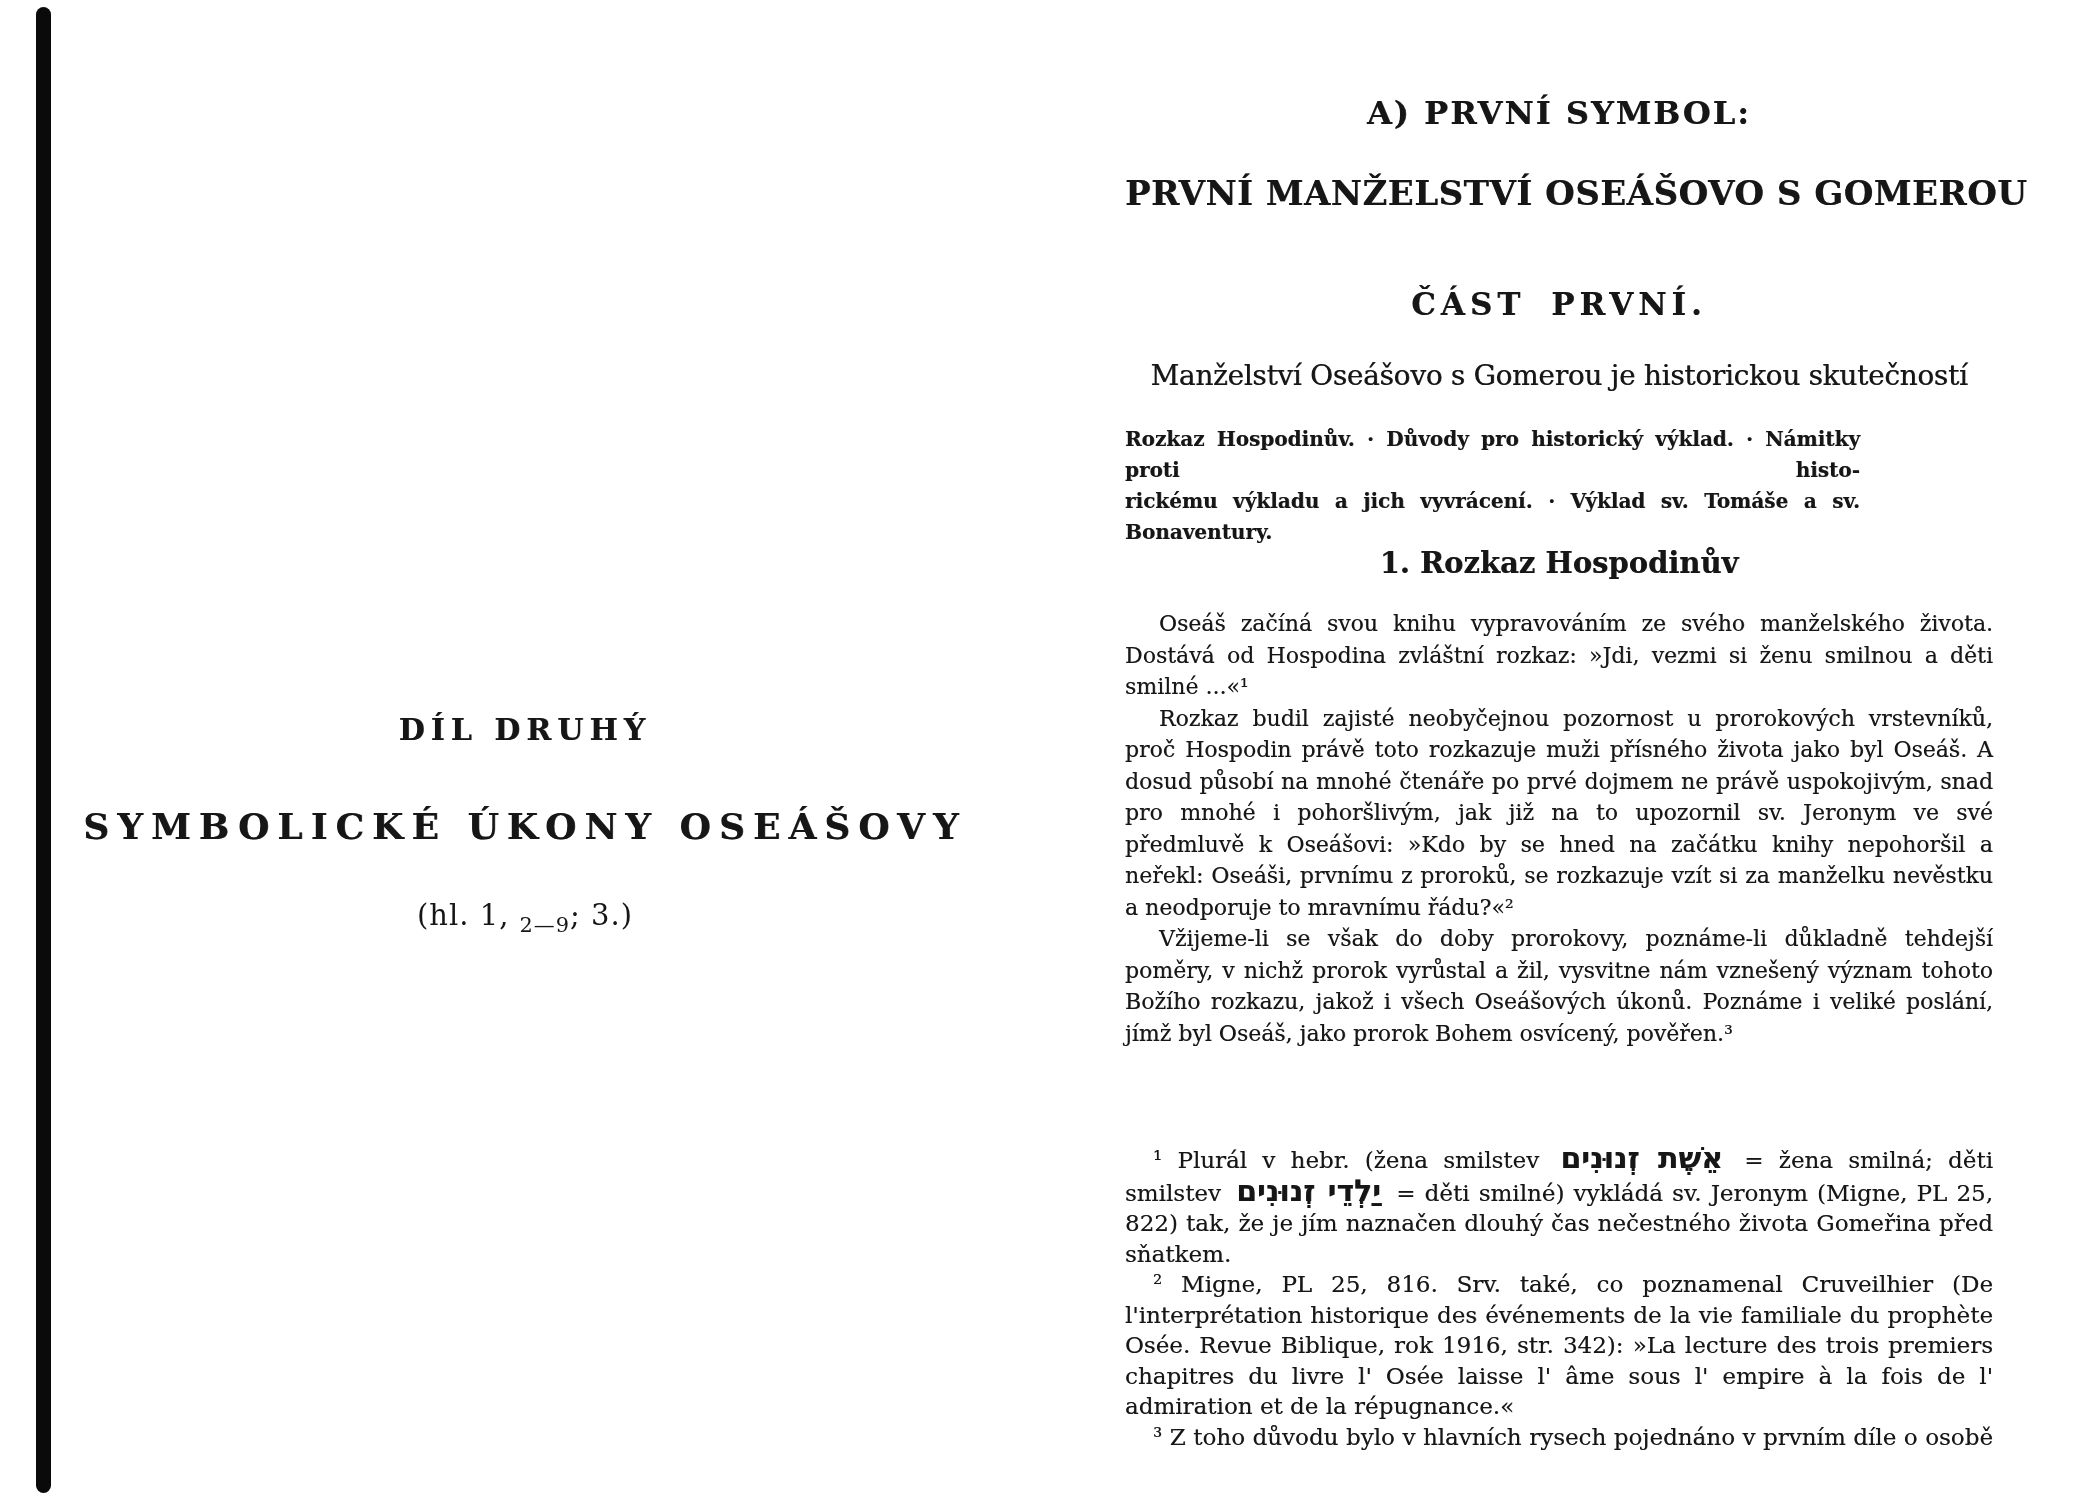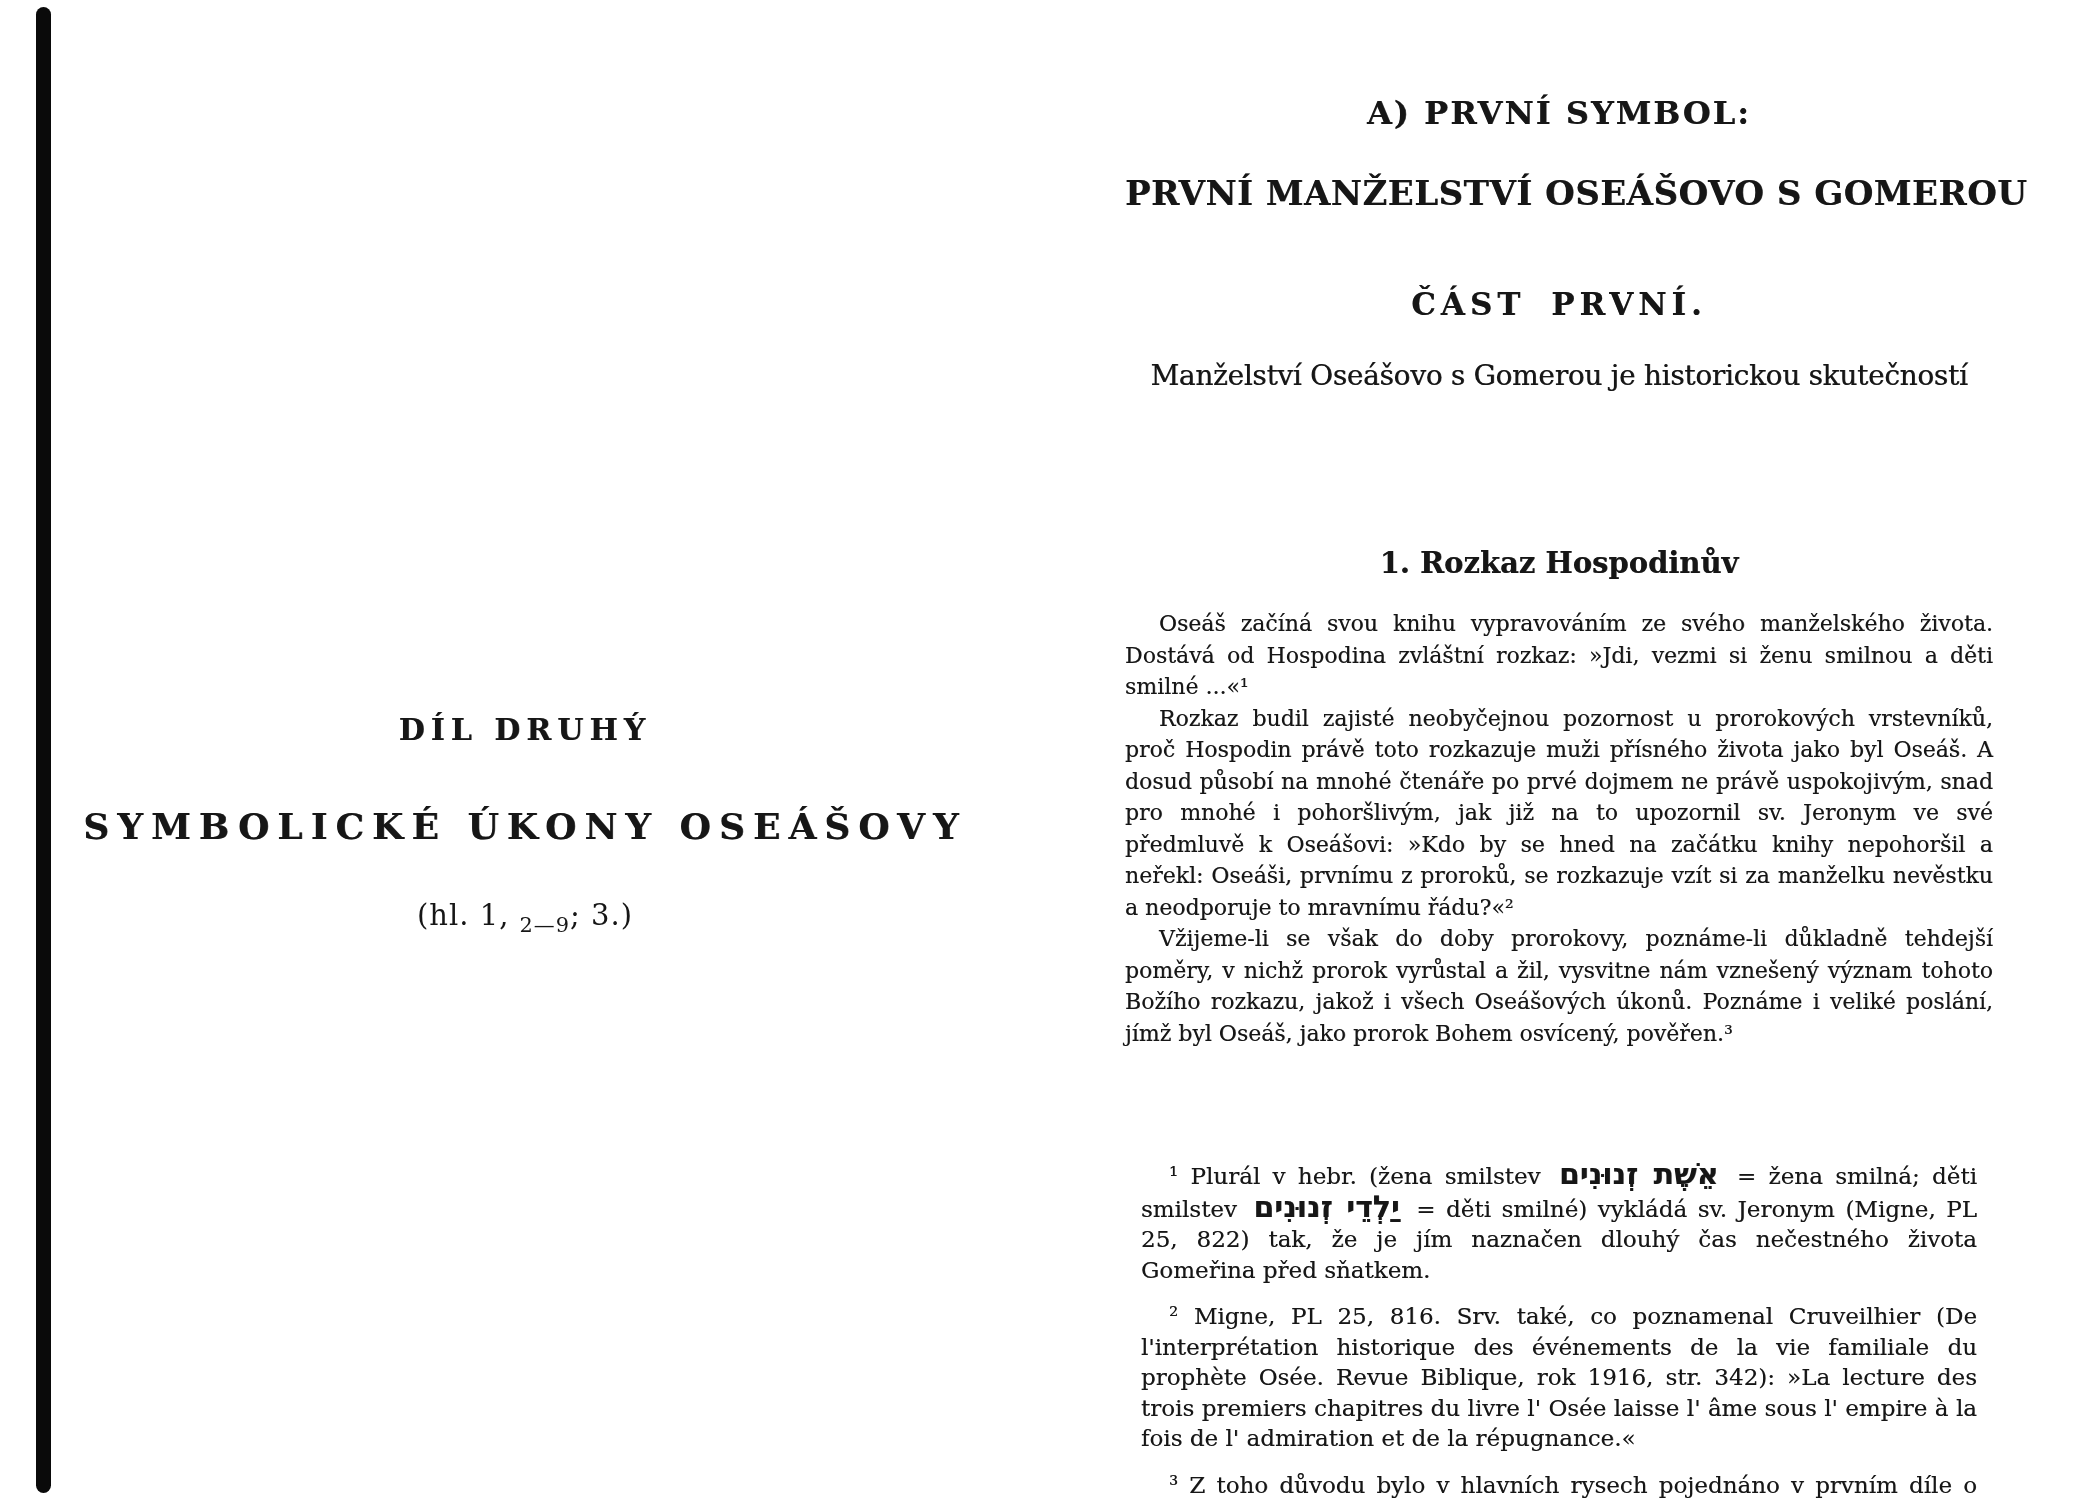--- a/index.html
+++ b/index.html
@@ -126,21 +126,21 @@
   }
   .body-text p { margin: 0; text-indent: 34px; }
 
   .footnotes {
     top: 1143px;
     font-size: 23px;
     line-height: 30.5px;
     text-align: justify;
     text-shadow: 0.3px 0.15px 0 rgba(0,0,0,0.5);
   }
-  .footnotes p { margin: 16px; text-indent: 28px; }
+  .footnotes p { margin: 0; text-indent: 28px; }
   .footnotes p.fn-last { text-align-last: justify; }
   .hebrew {
     font-family: "DejaVu Sans", sans-serif;
     font-size: 30px;
     font-weight: bold;
     line-height: 1;
     direction: rtl;
     unicode-bidi: isolate;
     padding: 0 6px;
   }
@@ -162,20 +162,24 @@
 
     <div class="sym-label centered">A) PRVNÍ SYMBOL:</div>
 
     <div class="sym-title centered">PRVNÍ MANŽELSTVÍ OSEÁŠOVO S GOMEROU</div>
 
 
     <div class="part-heading centered">ČÁST PRVNÍ.</div>
 
     <div class="chapter-title centered">Manželství Oseášovo s Gomerou je historickou skutečností</div>
 
+    <div class="summary">
+      <div class="sum-line">Rozkaz Hospodinův. · Důvody pro historický výklad. · Námitky proti histo-</div>
+      <div class="sum-line">rickému výkladu a jich vyvrácení. · Výklad sv. Tomáše a sv. Bonaventury.</div>
+    </div>
 
     <div class="section-heading centered">1. Rozkaz Hospodinův</div>
 
     <div class="body-text">
       <p>Oseáš začíná svou knihu vypravováním ze svého manželského života. Dostává od Hospodina zvláštní rozkaz: »Jdi, vezmi si ženu smilnou a děti smilné ...«¹</p>
       <p>Rozkaz budil zajisté neobyčejnou pozornost u prorokových vrstevníků, proč Hospodin právě toto rozkazuje muži přísného života jako byl Oseáš. A dosud působí na mnohé čtenáře po prvé dojmem ne právě uspokojivým, snad pro mnohé i pohoršlivým, jak již na to upozornil sv. Jeronym ve své předmluvě k Oseášovi: »Kdo by se hned na začátku knihy nepohoršil a neřekl: Oseáši, prvnímu z proroků, se rozkazuje vzít si za manželku nevěstku a neodporuje to mravnímu řádu?«²</p>
       <p>Vžijeme-li se však do doby prorokovy, poznáme-li důkladně tehdejší poměry, v nichž prorok vyrůstal a žil, vysvitne nám vznešený význam tohoto Božího rozkazu, jakož i všech Oseášových úkonů. Poznáme i veliké poslání, jímž byl Oseáš, jako prorok Bohem osvícený, pověřen.³</p>
     </div>
 
     <div class="footnotes">

